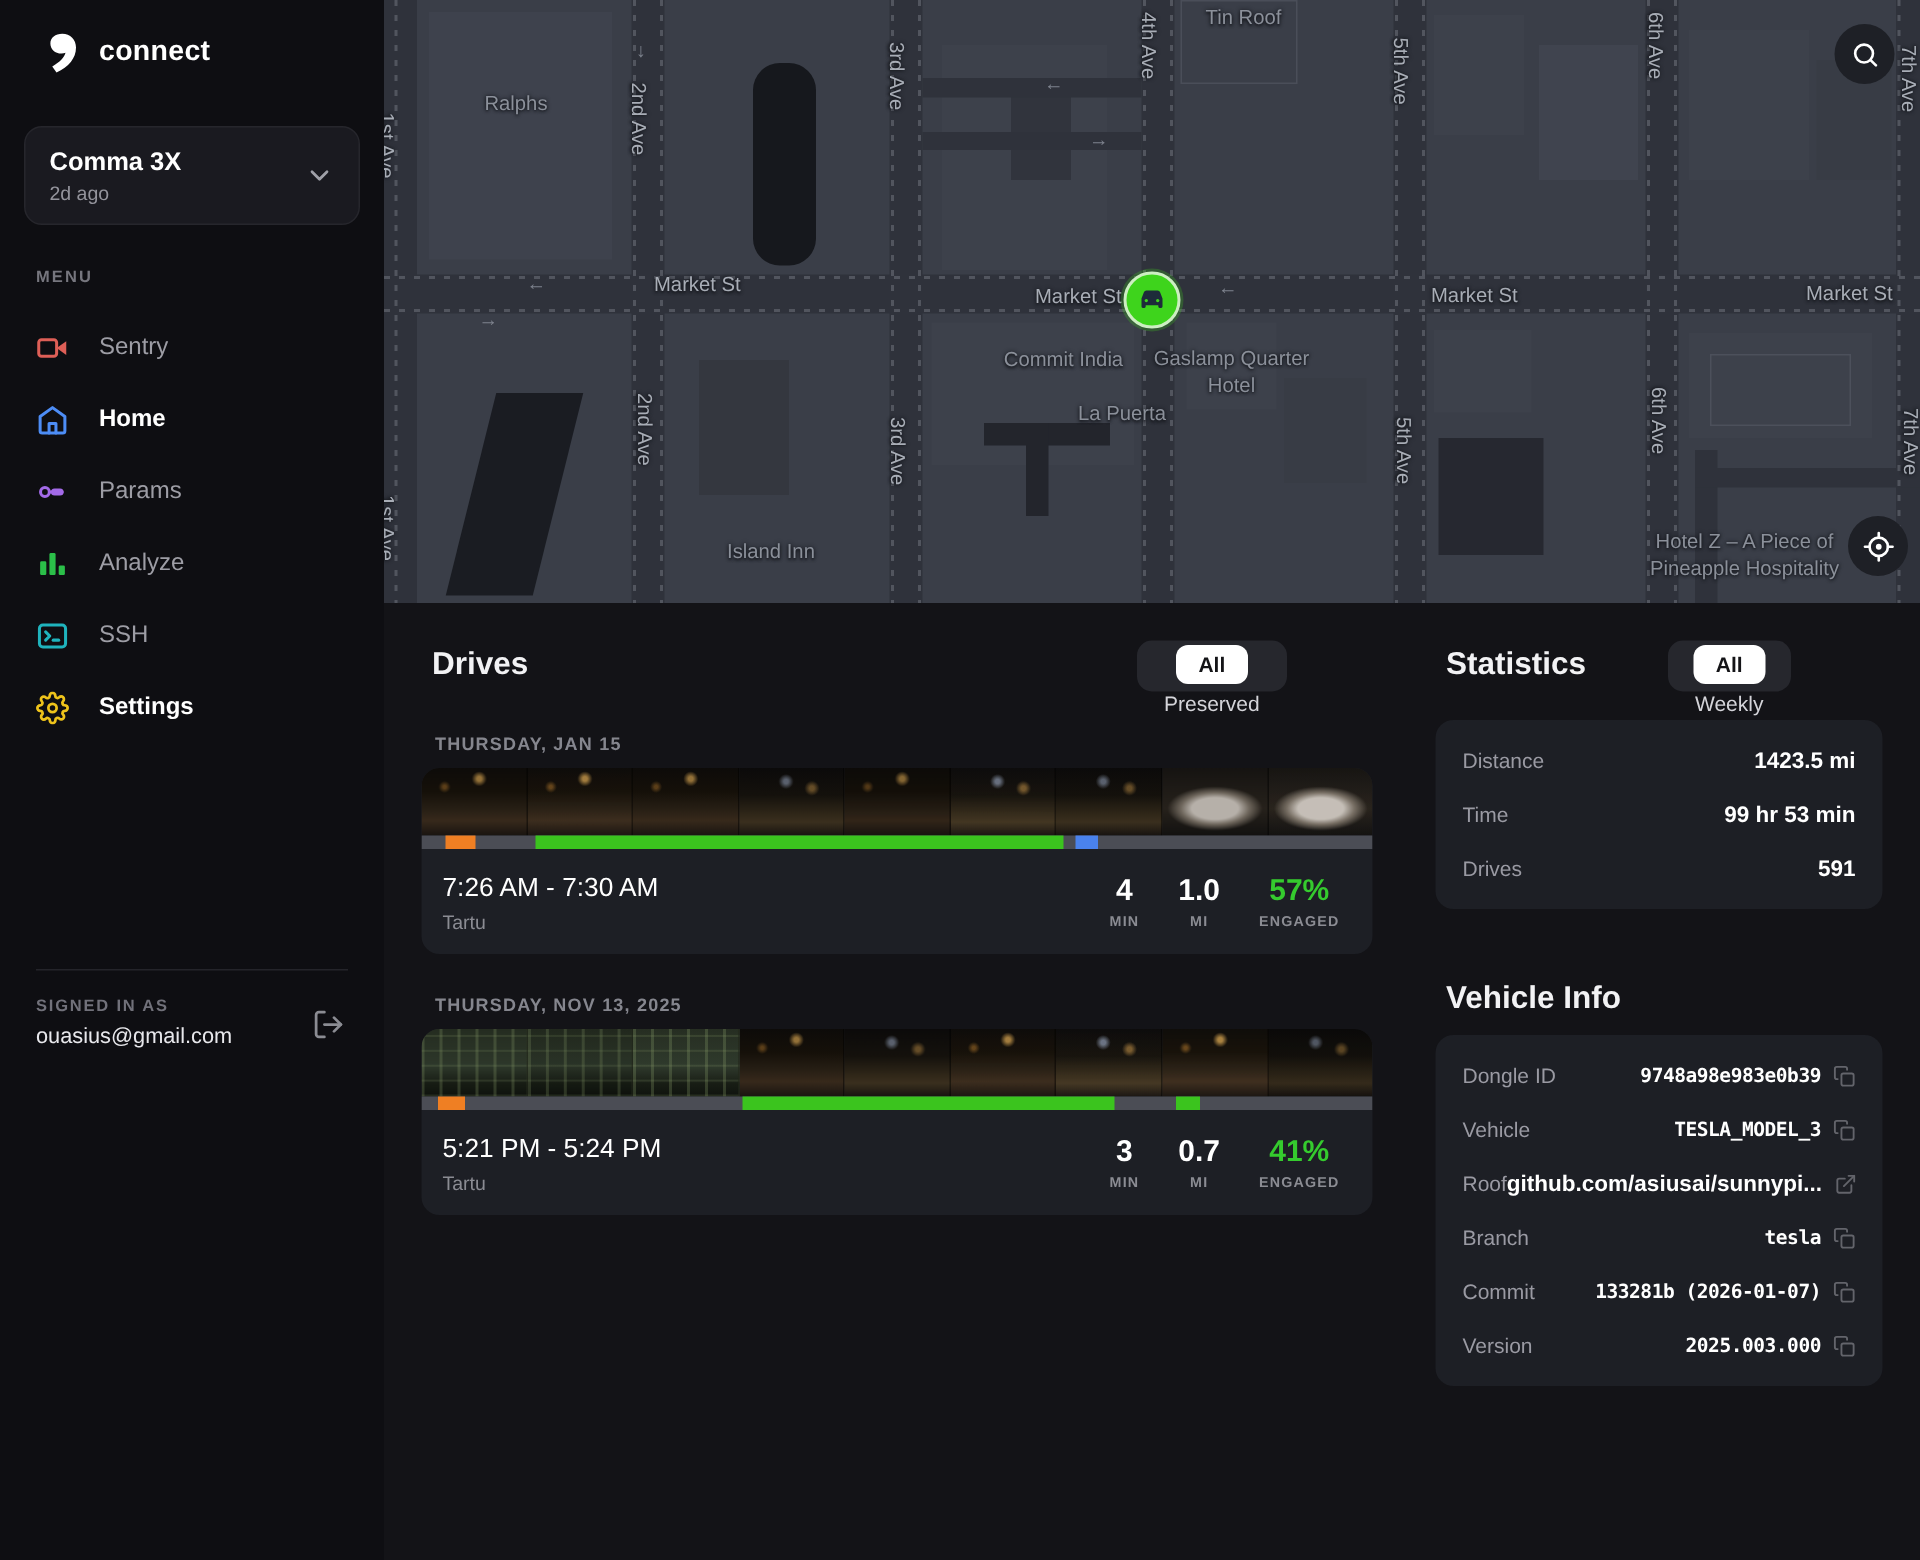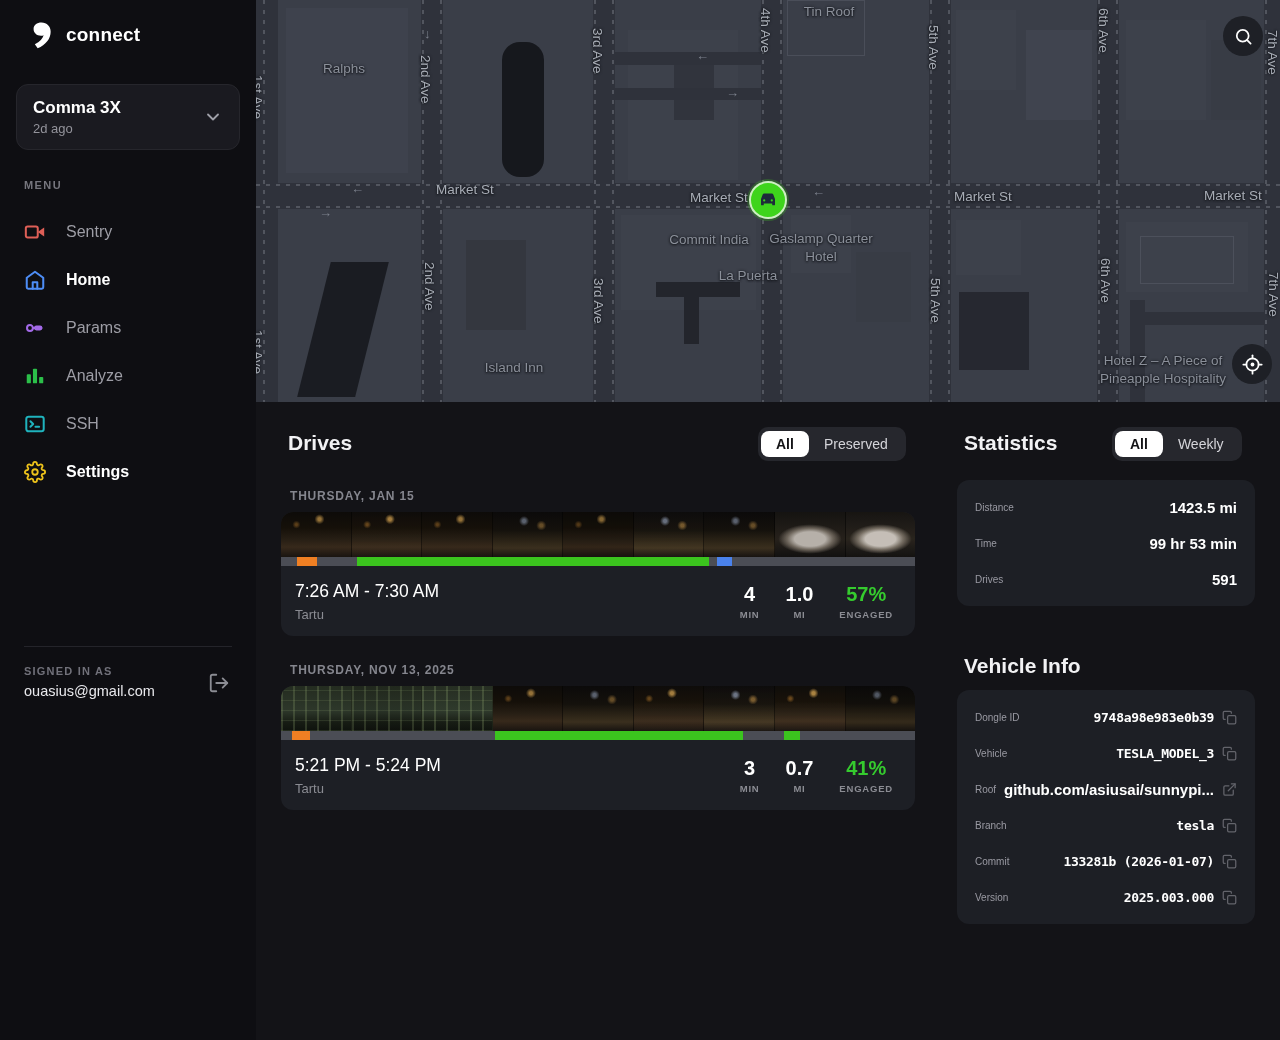--- a/index.html
+++ b/index.html
@@ -36,21 +36,21 @@
   .map-label.place { color:#8b909a; white-space:normal; text-align:center; line-height:1.35; }
   .map-label.v { writing-mode:vertical-rl; }
   .map-arrow { position:absolute; color:#7d828d; font-size:13px; z-index:13; }
   .marker { position:absolute; left:493px; top:181px; width:38px; height:38px; border-radius:50%; background:#3ed41c; border:2px solid #cdeec2; display:flex; align-items:center; justify-content:center; z-index:20; cursor:pointer; box-shadow:0 0 0 2px rgba(62,212,28,.25); }
   .map-btn { position:absolute; width:40px; height:40px; border-radius:50%; background:#1e2026; display:flex; align-items:center; justify-content:center; z-index:22; cursor:pointer; }
   .search-btn { left:967px; top:16px; }
   .locate-btn { left:976px; top:344px; }
 
   
   .col-title { position:absolute; color:#f2f2f4; font-size:21px; font-weight:bold; }
-  .toggle { position:absolute; display:flex; align-items:center; background:#26272d; border-radius:10px; padding:3px; height:34px; }
+  .toggle { position:absolute; display:flex; align-items:center; background:#26272d; border-radius:10px; padding:3px; height:34px;flex-direction:column; }
   .opt { padding:5px 15px; font-size:14px; color:#d4d4d9; border-radius:8px; cursor:pointer; }
   .opt.sel { background:#fff; color:#141417; font-weight:bold; }
 
   .group-label { position:absolute; color:#85868e; font-size:12px; font-weight:bold; letter-spacing:.8px; }
 
   .drive-card { position:absolute; left:281px; width:634px; background:#1d1f25; border-radius:12px; overflow:hidden; cursor:pointer; }
   .thumbs { display:flex; height:45px; }
   .thumb { flex:1; border-right:1px solid rgba(0,0,0,.45); }
   .thumb:last-child { border-right:none; }
   .thumb-night { background:
@@ -74,21 +74,21 @@
   .di-time { color:#fff; font-size:17.5px; font-weight:normal; }
   .di-loc { color:#8b8c93; font-size:13px; margin-top:5px; }
   .di-stats { display:flex; align-items:flex-start; gap:26px; }
   .stat { text-align:center; }
   .stat-num { color:#fff; font-size:20px; font-weight:bold; }
   .stat-num.green { color:#35cb2e; }
   .stat-unit { color:#8b8c93; font-size:9.5px; font-weight:bold; letter-spacing:.8px; margin-top:3px; }
 
   .panel { position:absolute; left:957px; width:298px; background:#1d1f25; border-radius:12px; padding:9px 18px; }
   .p-row { display:flex; align-items:center; justify-content:space-between; height:36px; }
-  .p-label { color:#9a9aa3; font-size:10px; }
+  .p-label { color:#9a9aa3; font-size:14px; }
   .p-value { color:#fff; font-size:15px; font-weight:bold; }
   .p-value.mono { font-family:"DejaVu Sans Mono",monospace; font-size:13px; letter-spacing:-0.3px; }
   .p-right { display:flex; align-items:center; gap:8px; min-width:0; }
   .p-value.repo { font-size:15px; white-space:nowrap; }
   .row-icon { flex:none; display:flex; cursor:pointer; }
 </style>
 </head>
 <body>
 
 <div class="sidebar">

